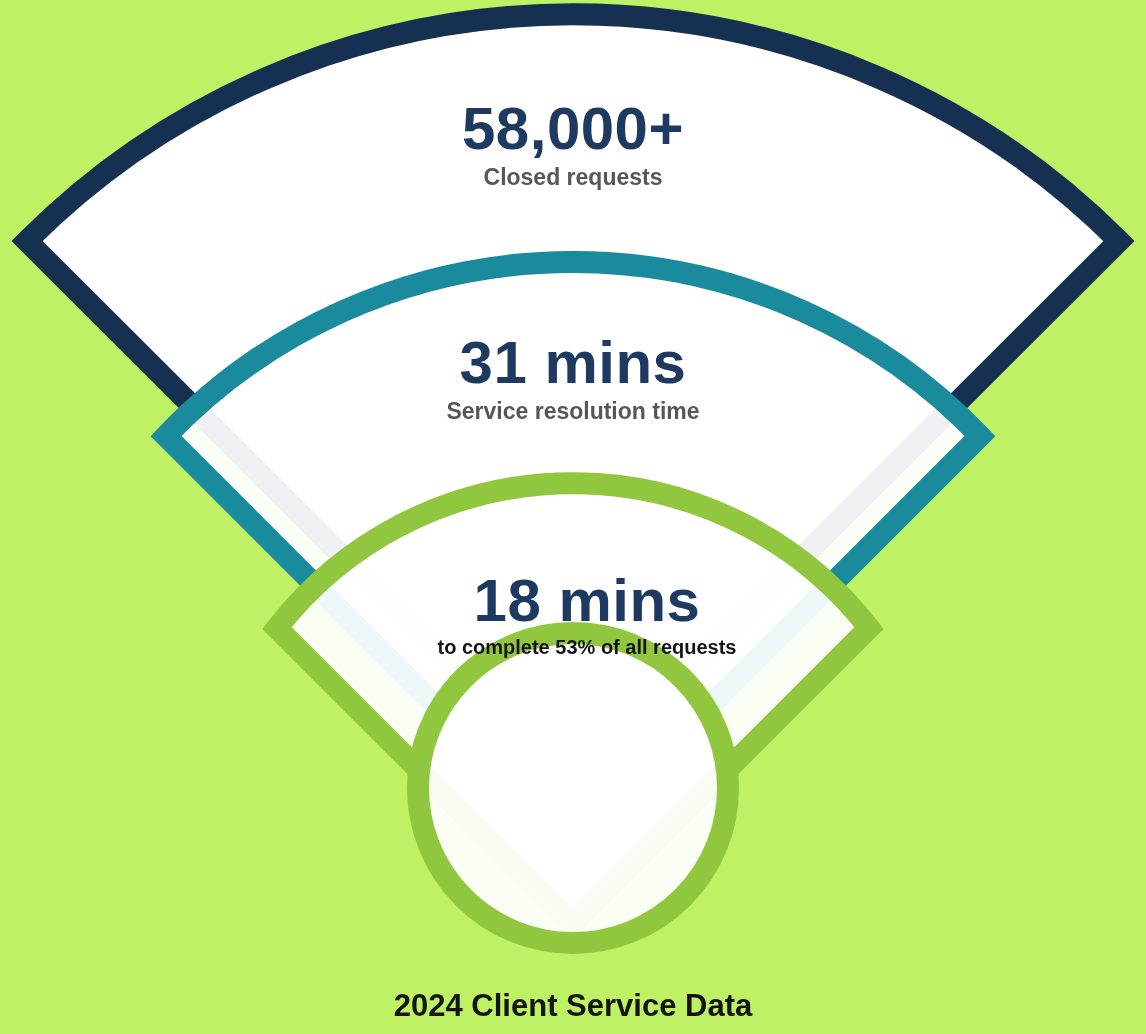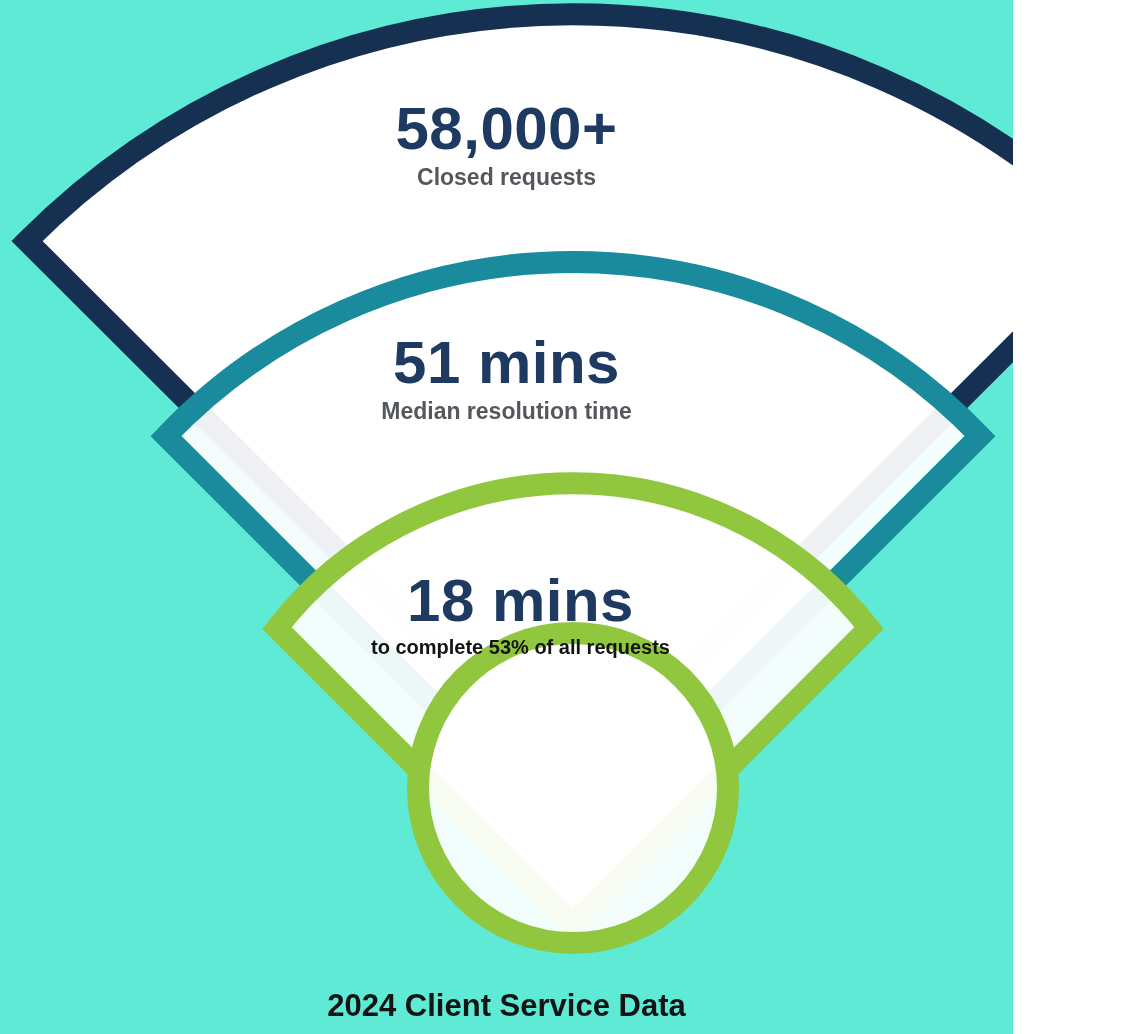--- a/index.html
+++ b/index.html
@@ -3,23 +3,23 @@
 <meta charset="utf-8">
 <style>
   html, body {
     margin: 0;
     padding: 0;
     background: #ffffff;
     font-family: "Liberation Sans", "DejaVu Sans", sans-serif;
   }
   .canvas {
     position: relative;
-    width: 1013px;
+    width: 1146px;
     height: 1034px;
-    background: #5eead4;
+    background: #bef264;
     overflow: hidden;
     text-decoration: underline;
   }
   .funnel-svg {
     position: absolute;
     left: 0;
     top: 0;
     width: 1146px;
     height: 1034px;
     display: block;
@@ -80,22 +80,22 @@
 
     <circle cx="573" cy="788" r="155" fill="rgba(255,255,255,0.93)" stroke-width="22" stroke="#90c73e"></circle>
   </svg>
 
   <div class="stat stat1">
     <div class="stat-value">58,000+</div>
     <div class="stat-label">Closed requests</div>
   </div>
 
   <div class="stat stat2">
-    <div class="stat-value">51 mins</div>
-    <div class="stat-label">Median resolution time</div>
+    <div class="stat-value">31 mins</div>
+    <div class="stat-label">Service resolution time</div>
   </div>
 
   <div class="stat stat3">
     <div class="stat-value">18 mins</div>
     <div class="stat-label dark">to complete 53% of all requests</div>
   </div>
 
   <div class="caption">2024 Client Service Data</div>
 
 </div>

